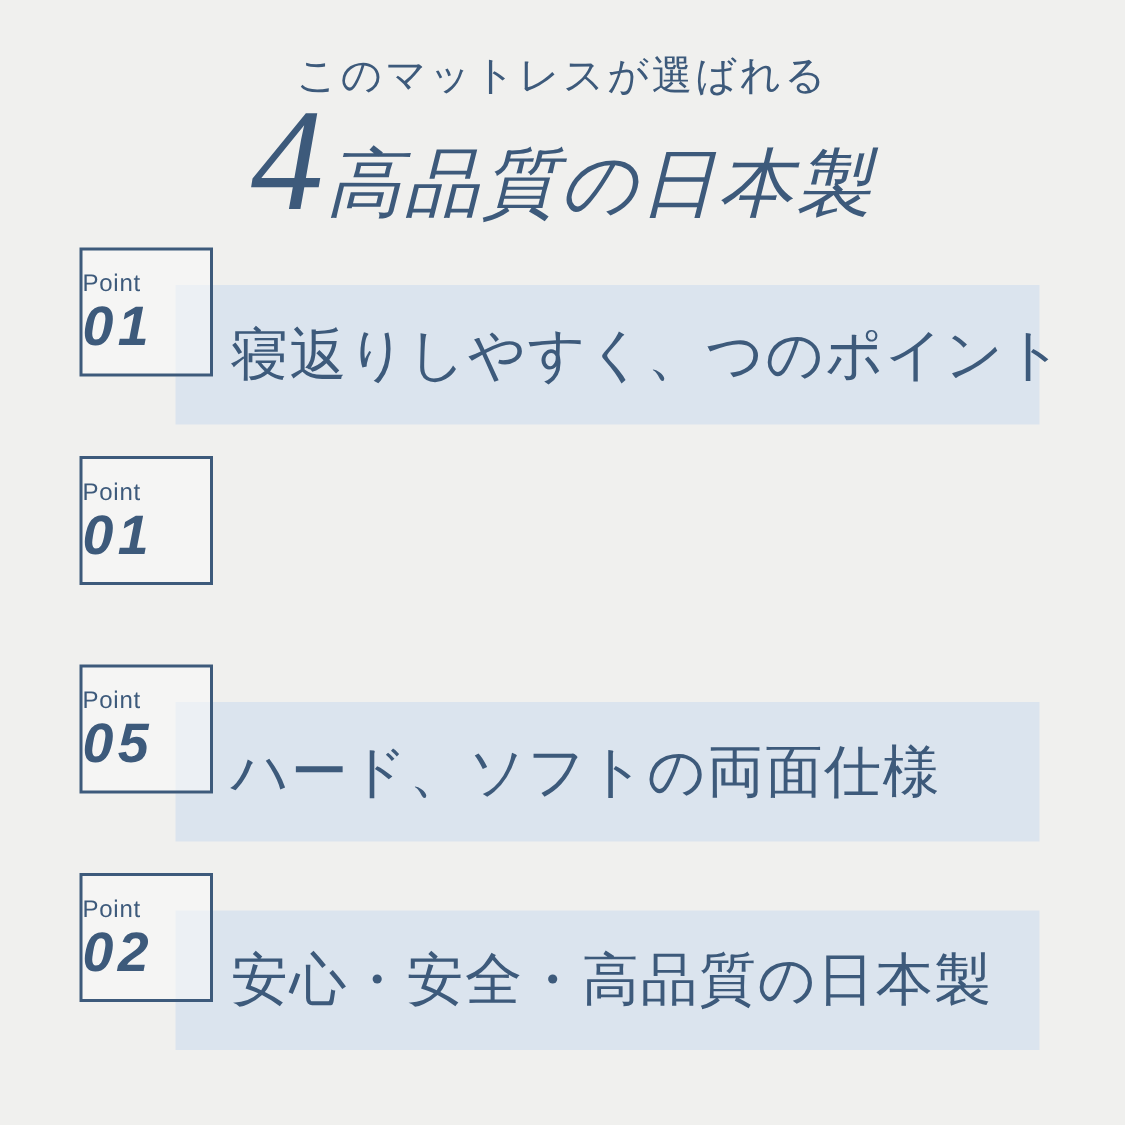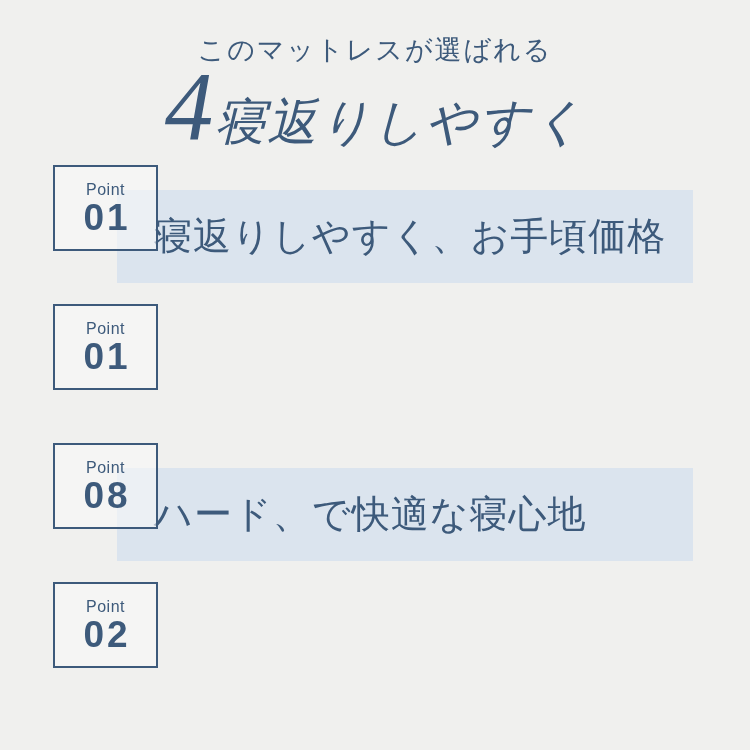--- a/index.html
+++ b/index.html
@@ -84,85 +84,88 @@
     font-size: 38px;
     letter-spacing: 1px;
     color: var(--navy);
     white-space: nowrap;
   }
 
   .point-badge {
     position: absolute;
     left: 53px;
     top: 0;
-    width: 105px;
+    width: 89px;
     height: 86px;
     border: 2px solid var(--navy);
     background: rgba(249, 250, 249, 0.55);
     z-index: 2;
     display: flex;
     flex-direction: column;
-    align-items: center;
     justify-content: center;
     font-family: "Liberation Sans", "DejaVu Sans", sans-serif;
     color: var(--navy);
   }
   .point-label {
     font-size: 16px;
     line-height: 1.1;
     margin-top: 3px;
     letter-spacing: 0.5px;
   }
   .point-number {
     font-size: 37px;
     font-weight: bold;
     line-height: 1.05;
     letter-spacing: 3px;
     margin-right: -3px;
+    font-style: italic;
   }
 </style>
 </head>
 <body>
 
 <div class="page">
 
   <div class="subtitle">このマットレスが選ばれる</div>
 
   <div class="title">
     <span class="title-number">4</span>
-    <span class="title-suffix">寝返りしやすく</span>
+    <span class="title-suffix">高品質の日本製</span>
   </div>
 
   <section class="point-section">
     <div class="point-banner">
-      <span class="point-text">寝返りしやすく、お手頃価格</span>
+      <span class="point-text">寝返りしやすく、つのポイント</span>
     </div>
     <div class="point-badge">
       <span class="point-label">Point</span>
       <span class="point-number">01</span>
     </div>
   </section>
 
   <section class="point-section">
     <div class="point-badge">
       <span class="point-label">Point</span>
       <span class="point-number">01</span>
     </div>
   </section>
 
   <section class="point-section">
     <div class="point-banner">
-      <span class="point-text">ハード、で快適な寝心地</span>
+      <span class="point-text">ハード、ソフトの両面仕様</span>
     </div>
     <div class="point-badge">
       <span class="point-label">Point</span>
-      <span class="point-number">08</span>
+      <span class="point-number">05</span>
     </div>
   </section>
 
   <section class="point-section">
+    <div class="point-banner">
+      <span class="point-text">安心・安全・高品質の日本製</span>
+    </div>
     <div class="point-badge">
       <span class="point-label">Point</span>
       <span class="point-number">02</span>
     </div>
   </section>
 
 </div>
 
 </body></html>

